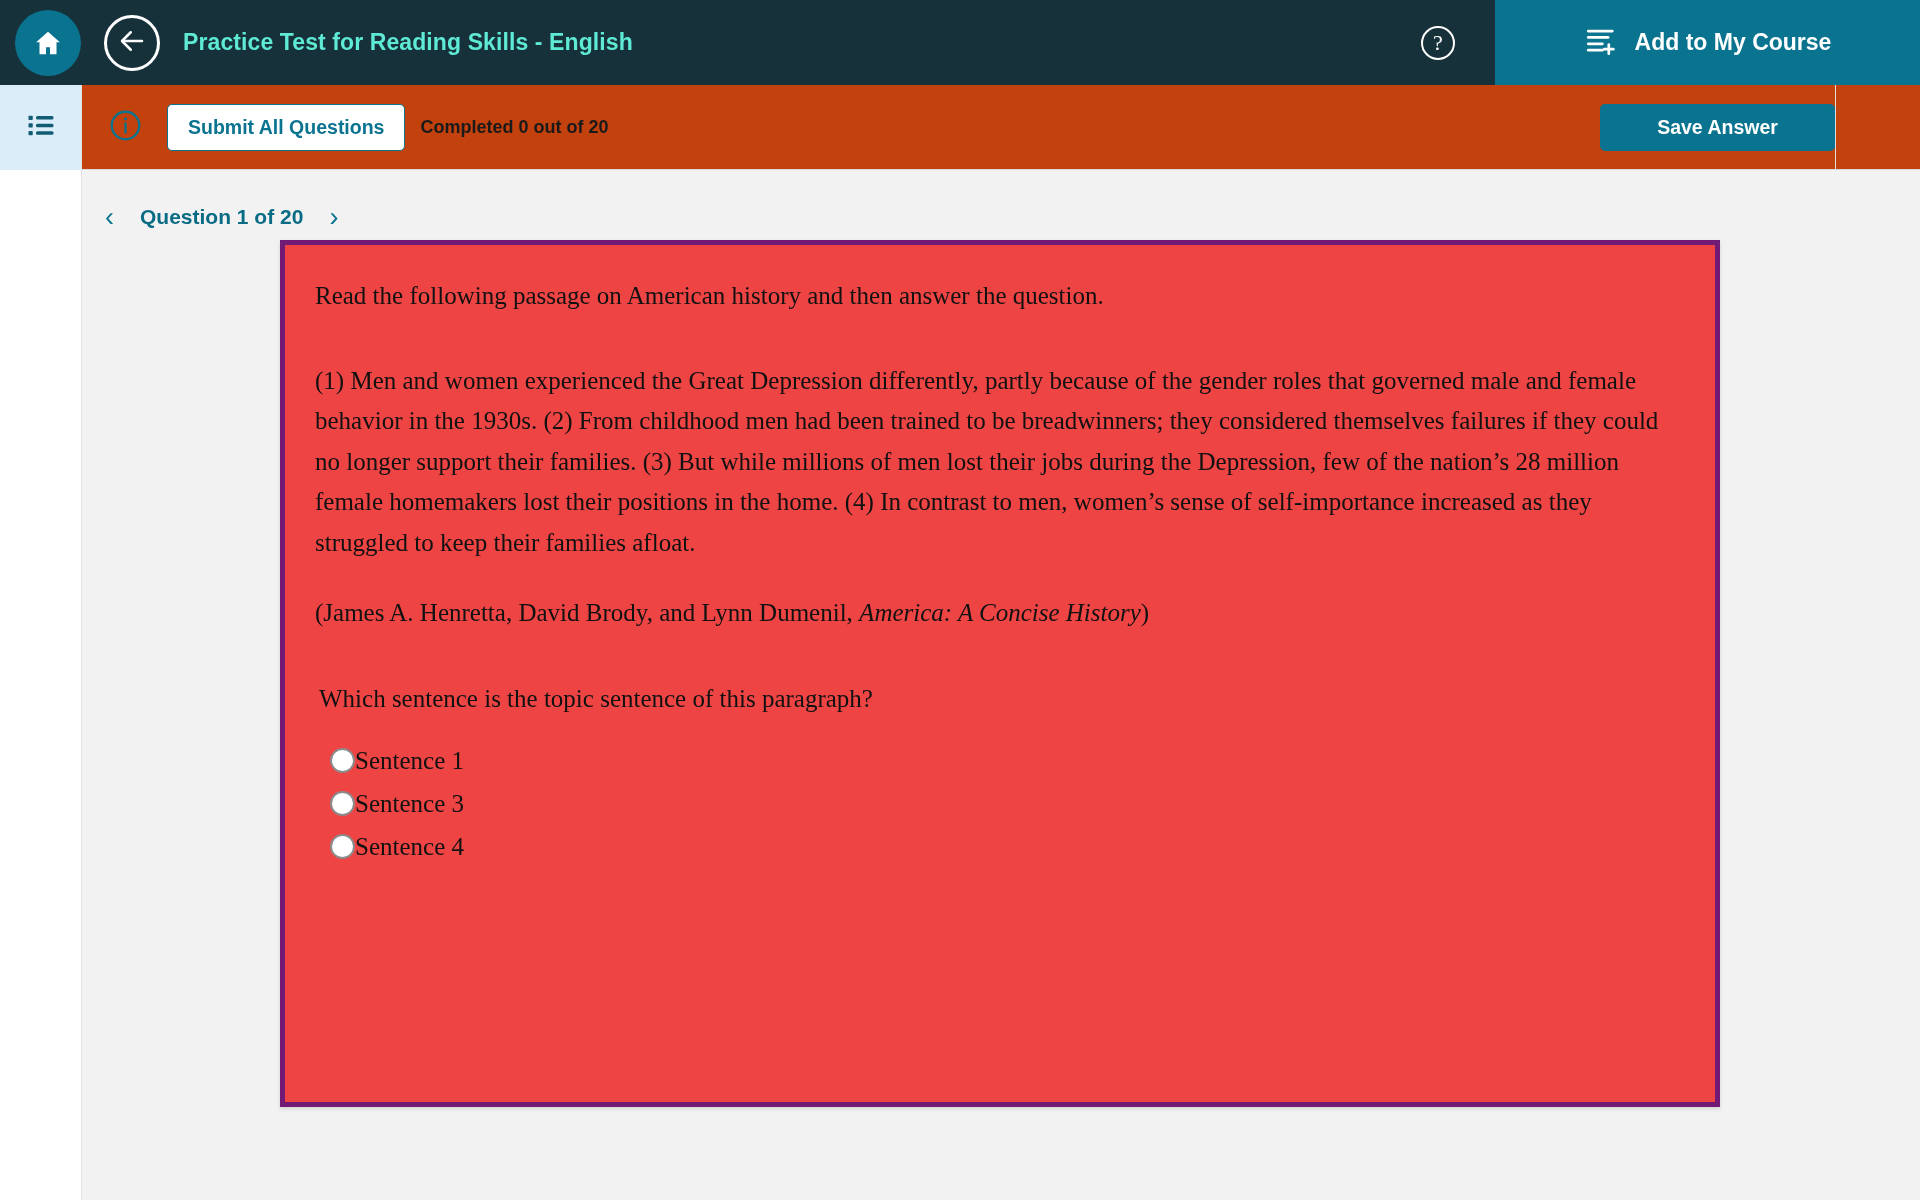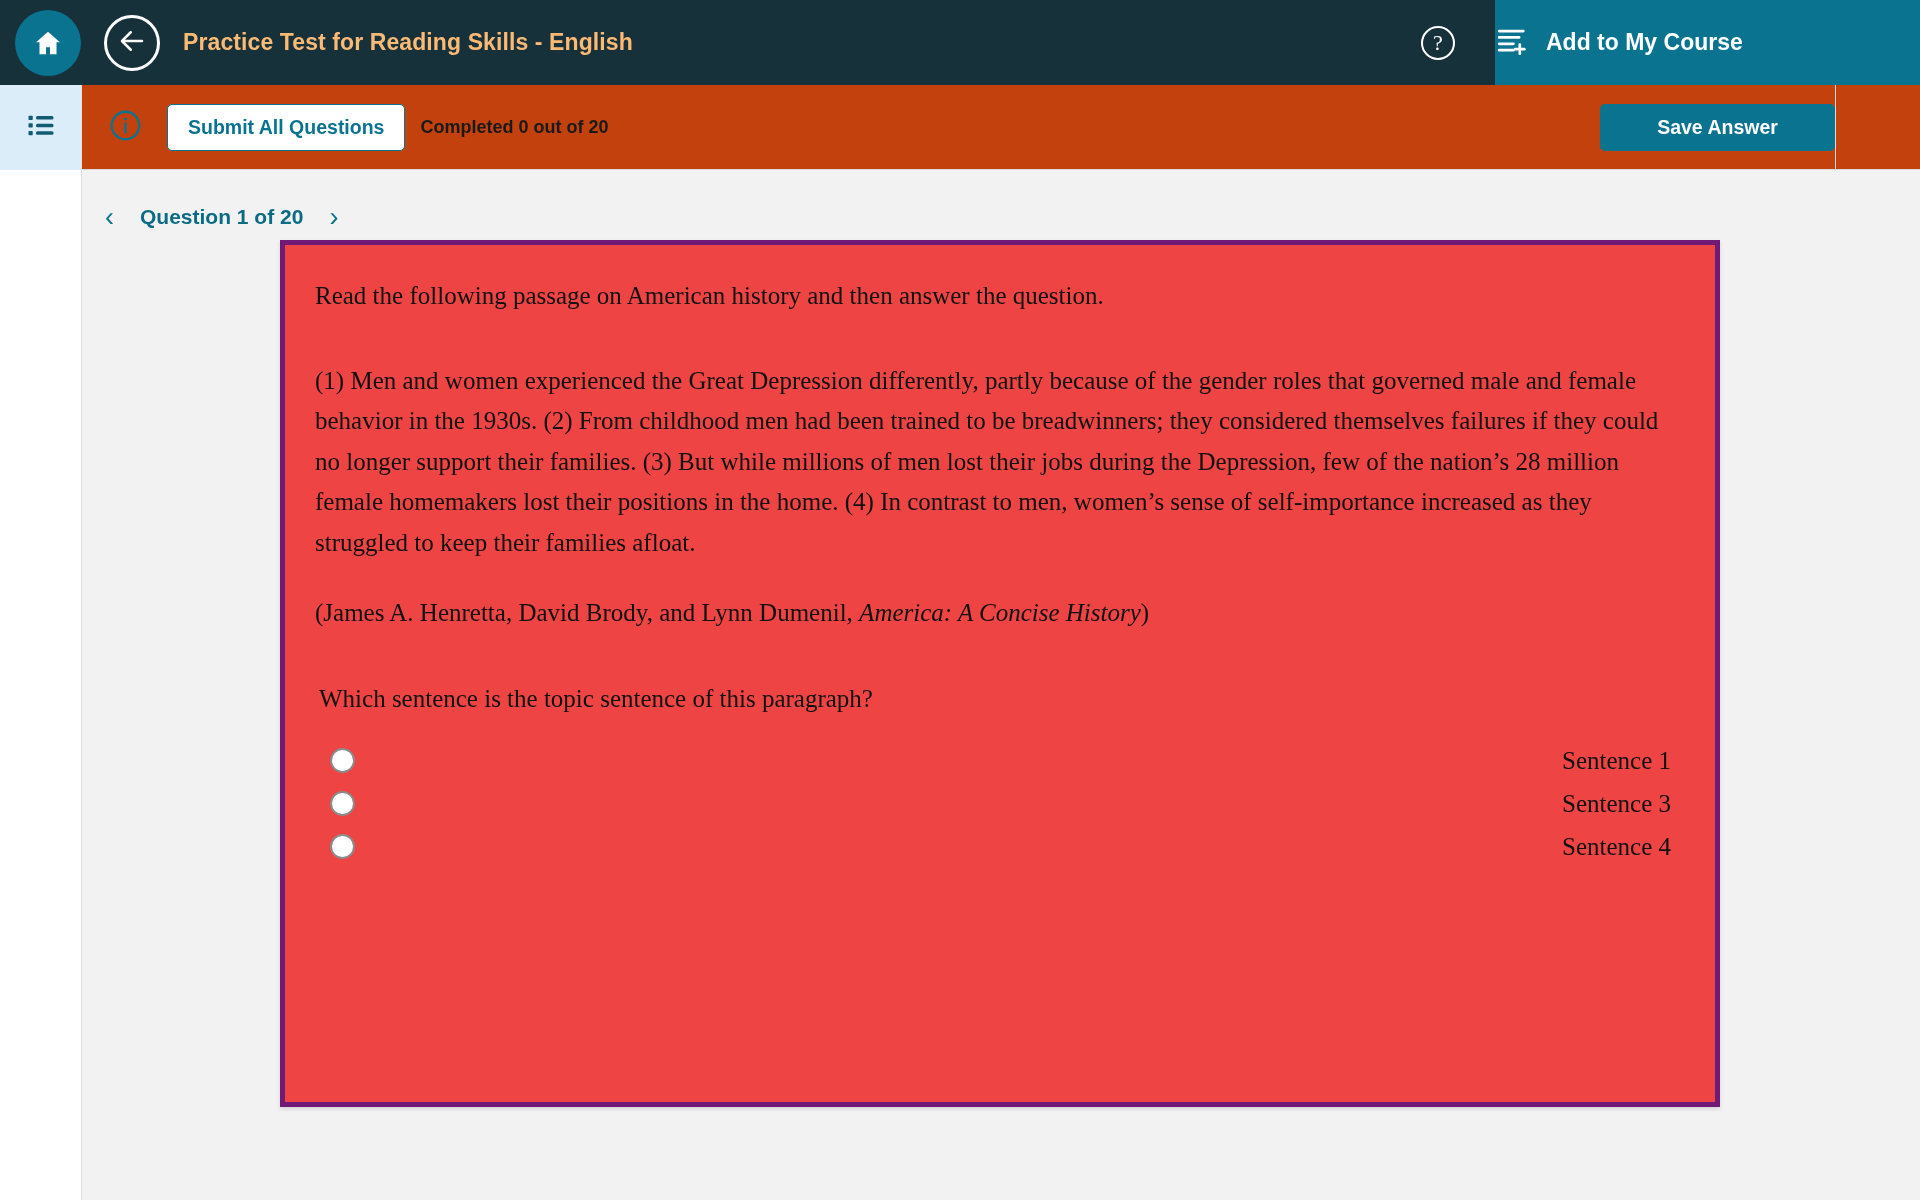--- a/index.html
+++ b/index.html
@@ -34,21 +34,21 @@
   .back-btn {
     width: 56px; height: 56px;
     border-radius: 50%;
     border: 3px solid #ffffff;
     margin-left: 23px;
     display: flex; align-items: center; justify-content: center;
     flex: none;
     cursor: pointer;
   }
   .header-title {
-    color: #fdba74;
+    color: #5eead4;
     font-size: 23px;
     font-weight: 600;
     margin-left: 23px;
     letter-spacing: .1px;
     white-space: nowrap;
   }
   .header-spacer { flex: 1; }
   .help-btn {
     width: 34px; height: 34px;
     border-radius: 50%;
@@ -61,20 +61,21 @@
     flex: none;
     cursor: pointer;
     font-family: "Liberation Serif", serif;
   }
   .add-course-btn {
     width: 425px;
     height: 85px;
     background: #0a7390;
     display: flex;
     align-items: center;
+    justify-content: center;
     gap: 17px;
     cursor: pointer;
     flex: none;
   }
   .add-course-label {
     color: #ffffff;
     font-size: 23px;
     font-weight: 600;
     white-space: nowrap;
   }
@@ -234,24 +235,22 @@
     margin-top: 58px;
     padding-left: 4px;
   }
   .options {
     margin-top: 26px;
     padding-left: 15px;
   }
   .option-row {
     display: flex;
     align-items: center;
-    gap: 16px;
     height: 43px;
     cursor: pointer;
-    justify-content: space-between;
   }
   .radio {
     width: 25px; height: 25px;
     border: 2px solid #8b8b8b;
     border-radius: 50%;
     background: #ffffff;
     flex: none;
   }
   .option-label {
     font-size: 25px;

